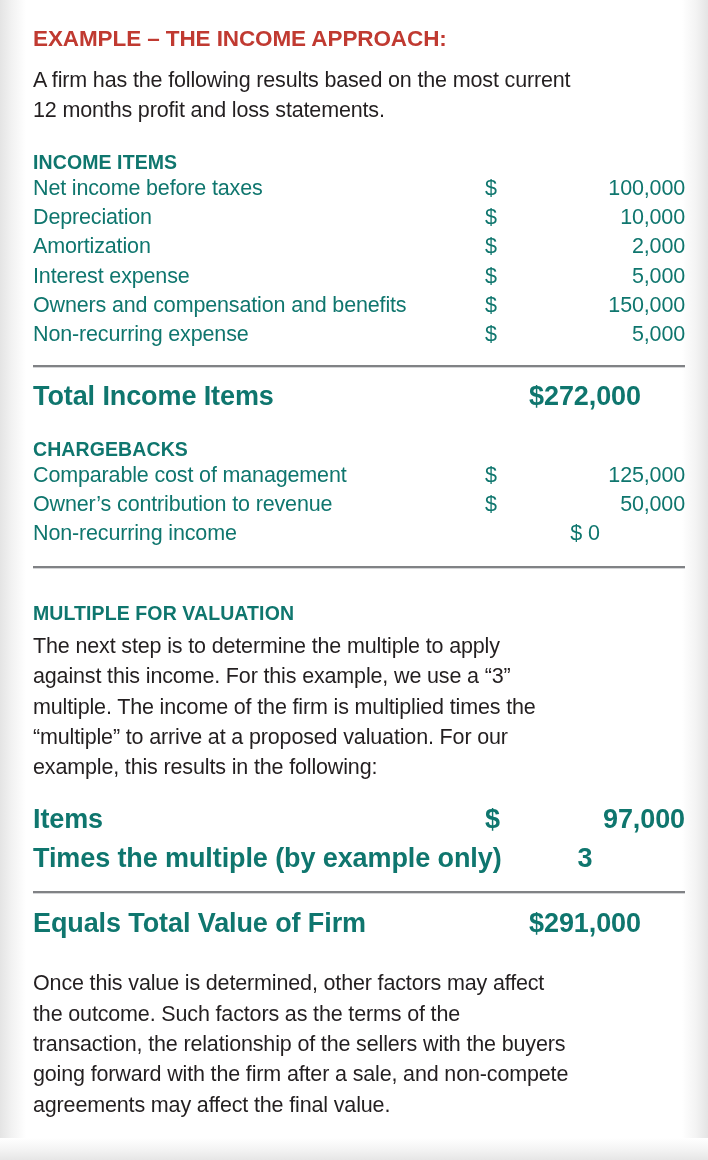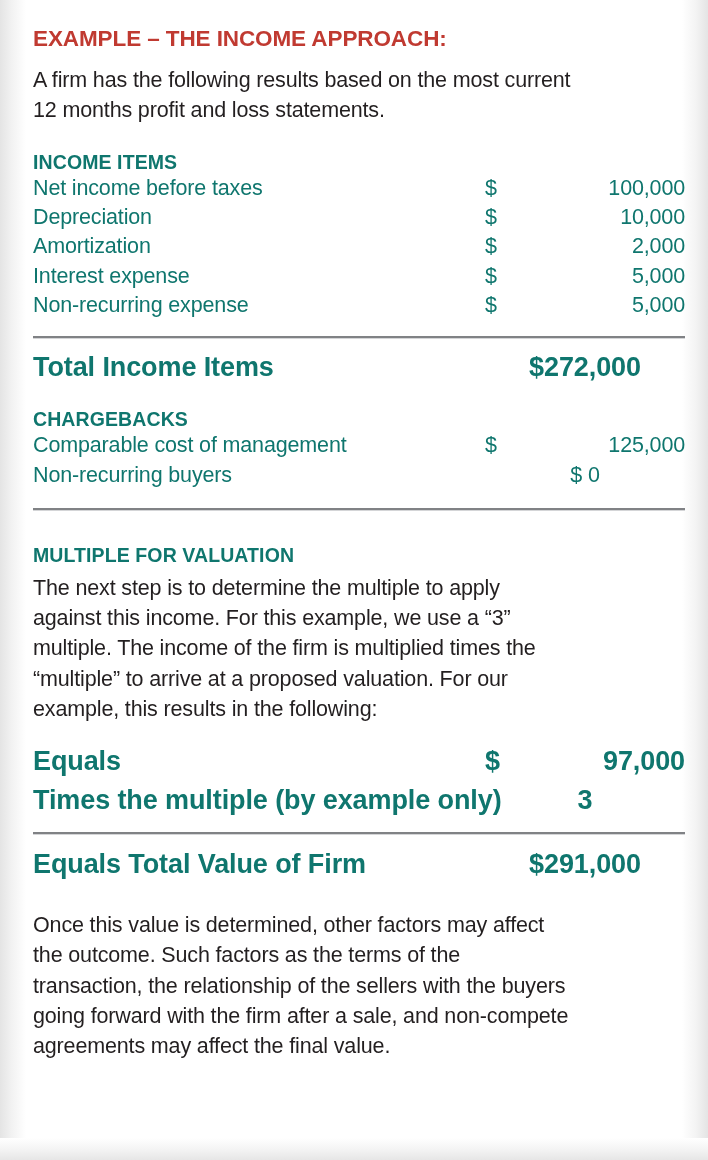--- a/index.html
+++ b/index.html
@@ -157,20 +157,25 @@
         <td>Amortization</td>
         <td class="sym">$</td>
         <td class="amt">2,000</td>
       </tr>
       <tr>
         <td>Interest expense</td>
         <td class="sym">$</td>
         <td class="amt">5,000</td>
       </tr>
       <tr>
+        <td>Owners and compensation and benefits</td>
+        <td class="sym">$</td>
+        <td class="amt">150,000</td>
+      </tr>
+      <tr>
         <td>Non-recurring expense</td>
         <td class="sym">$</td>
         <td class="amt">5,000</td>
       </tr>
     </tbody>
   </table>
 
   <div class="sp-16"></div>
   <div class="rule" style="border-top-color: rgb(128, 130, 133);"></div>
   <div class="sp-9"></div>
@@ -199,21 +204,26 @@
         <col class="c-sym">
         <col class="c-amt">
       </colgroup>
     <tbody>
       <tr>
         <td>Comparable cost of management</td>
         <td class="sym">$</td>
         <td class="amt">125,000</td>
       </tr>
       <tr>
-        <td>Non-recurring buyers</td>
+        <td>Owner’s contribution to revenue</td>
+        <td class="sym">$</td>
+        <td class="amt">50,000</td>
+      </tr>
+      <tr>
+        <td>Non-recurring income</td>
         <td class="amt-span" colspan="2">$ 0</td>
       </tr>
     </tbody>
   </table>
 
   <div class="sp-18"></div>
   <div class="rule" style="border-top-color: rgb(128, 130, 133);"></div>
   <div class="sp-9"></div>
 
 
@@ -228,21 +238,21 @@
   <div class="sp-18"></div>
 
   <table class="ledger">
     <colgroup>
         <col class="c-label">
         <col class="c-sym">
         <col class="c-amt">
       </colgroup>
     <tbody>
       <tr class="bold">
-        <td>Equals</td>
+        <td>Items</td>
         <td class="sym">$</td>
         <td class="amt">97,000</td>
       </tr>
       <tr class="bold">
         <td>Times the multiple (by example only)</td>
         <td class="amt-span" colspan="2">3</td>
       </tr>
     </tbody>
   </table>
 

